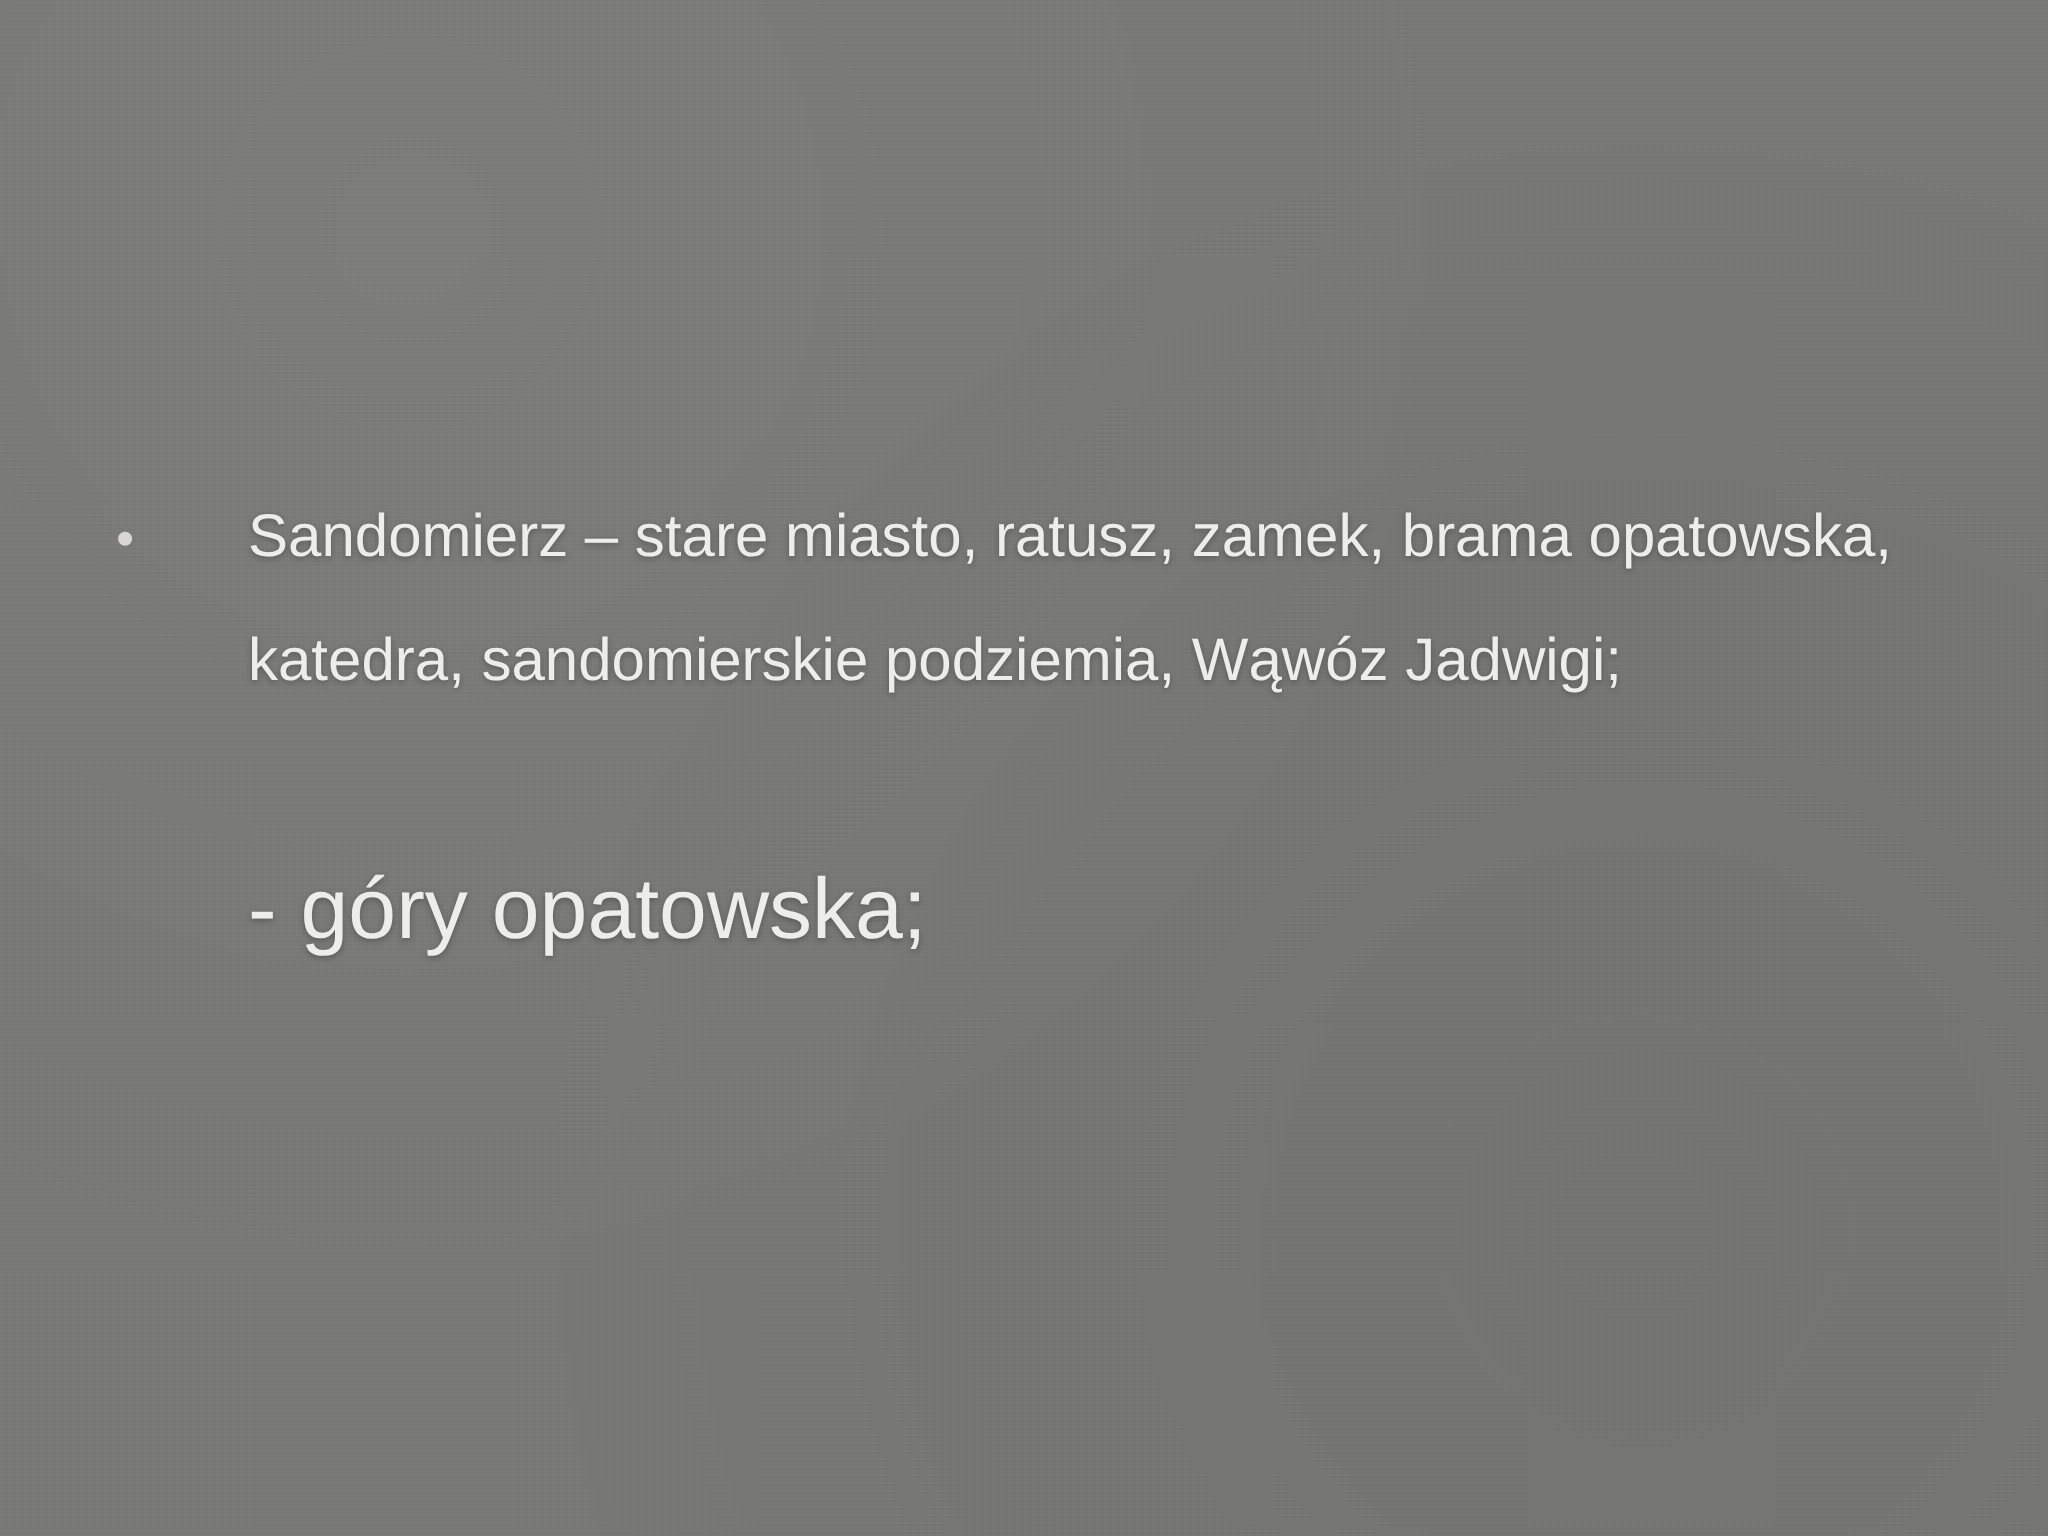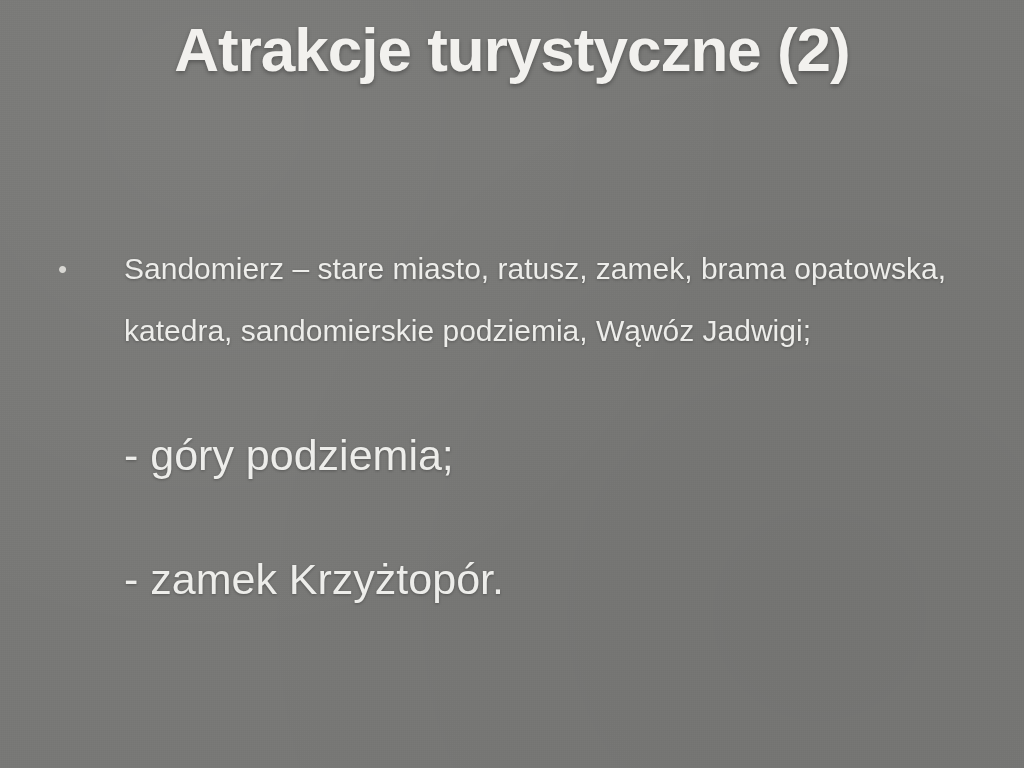--- a/index.html
+++ b/index.html
@@ -83,31 +83,29 @@
   .spacer {
     height: 62px;
   }
 </style>
 </head>
 <body>
 
 <div class="slide">
   <div class="grain"></div>
 
-  <div class="title">Atrakcje turystyczne (2)</div>
 
   <div class="body-block">
 
     <div class="bullet-row">
       <span class="bullet-dot">•</span>
       <span class="bullet-text">Sandomierz – stare miasto, ratusz, zamek, brama opatowska, katedra, sandomierskie podziemia, Wąwóz Jadwigi;</span>
     </div>
 
     <div class="spacer"></div>
 
-    <div class="sub-line">- góry podziemia;</div>
+    <div class="sub-line">- góry opatowska;</div>
 
     <div class="spacer"></div>
 
-    <div class="sub-line">- zamek Krzyżtopór.</div>
 
   </div>
 </div>
 
 </body></html>

